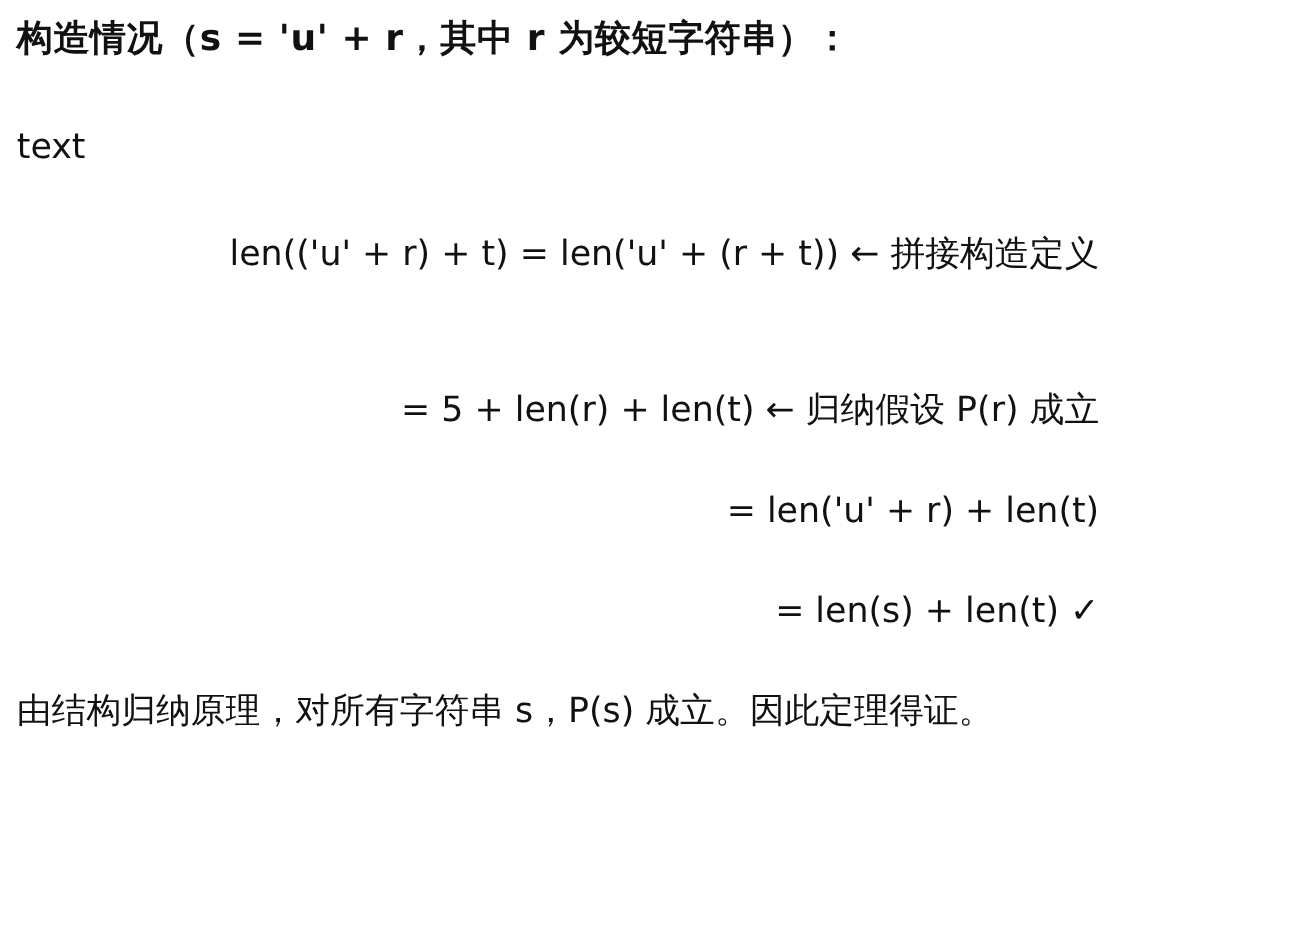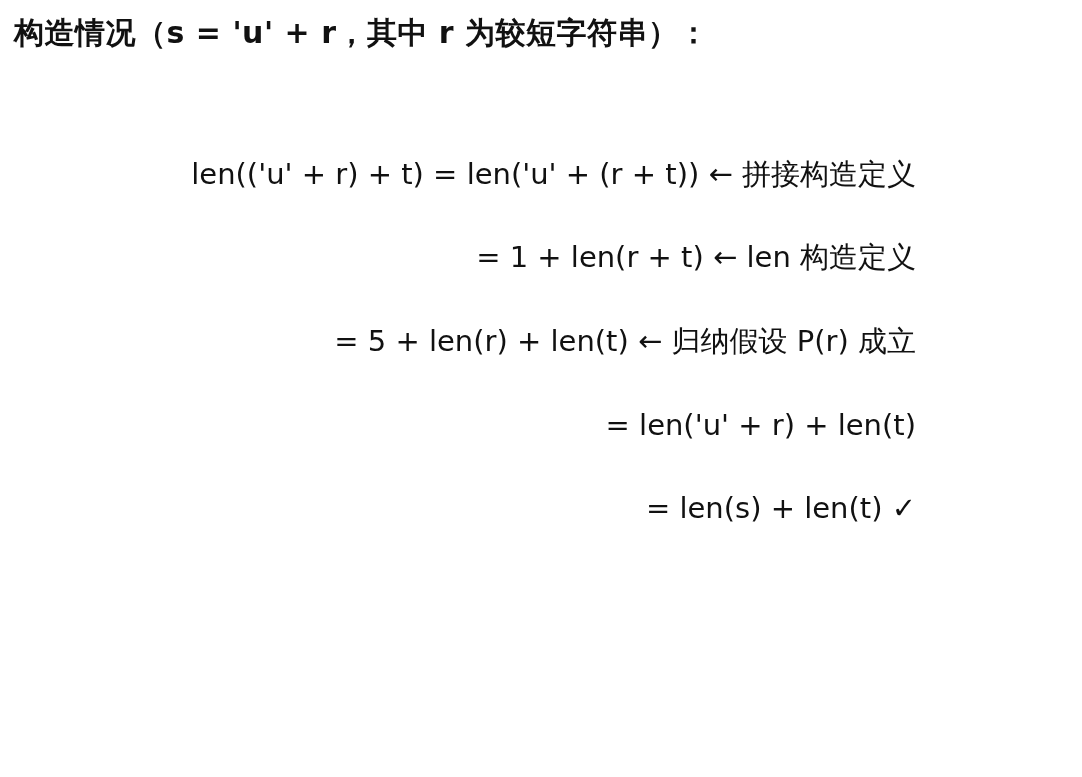--- a/index.html
+++ b/index.html
@@ -49,37 +49,38 @@
 </style>
 </head>
 <body>
 
 <div class="page">
 
   <div class="heading">构造情况（s = 'u' + r，其中 r 为较短字符串）：</div>
 
   <div class="spacer-lg"></div>
 
+  <div class="label-text">text</div>
 
   <div class="spacer-md"></div>
 
   <div class="block">len(('u' + r) + t) = len('u' + (r + t)) ← 拼接构造定义</div>
 
   <div class="spacer-sm"></div>
 
-  <div class="block">= 1 + len(r + t) ← len 构造定义</div>
 
   <div class="spacer-sm"></div>
 
   <div class="block">= 5 + len(r) + len(t) ← 归纳假设 P(r) 成立</div>
 
   <div class="spacer-sm"></div>
 
   <div class="block">= len('u' + r) + len(t)</div>
 
   <div class="spacer-sm"></div>
 
   <div class="block">= len(s) + len(t) ✓</div>
 
   <div class="spacer-sm"></div>
 
+  <div class="final">由结构归纳原理，对所有字符串 s，P(s) 成立。因此定理得证。</div>
 
 </div>
 
 </body></html>

